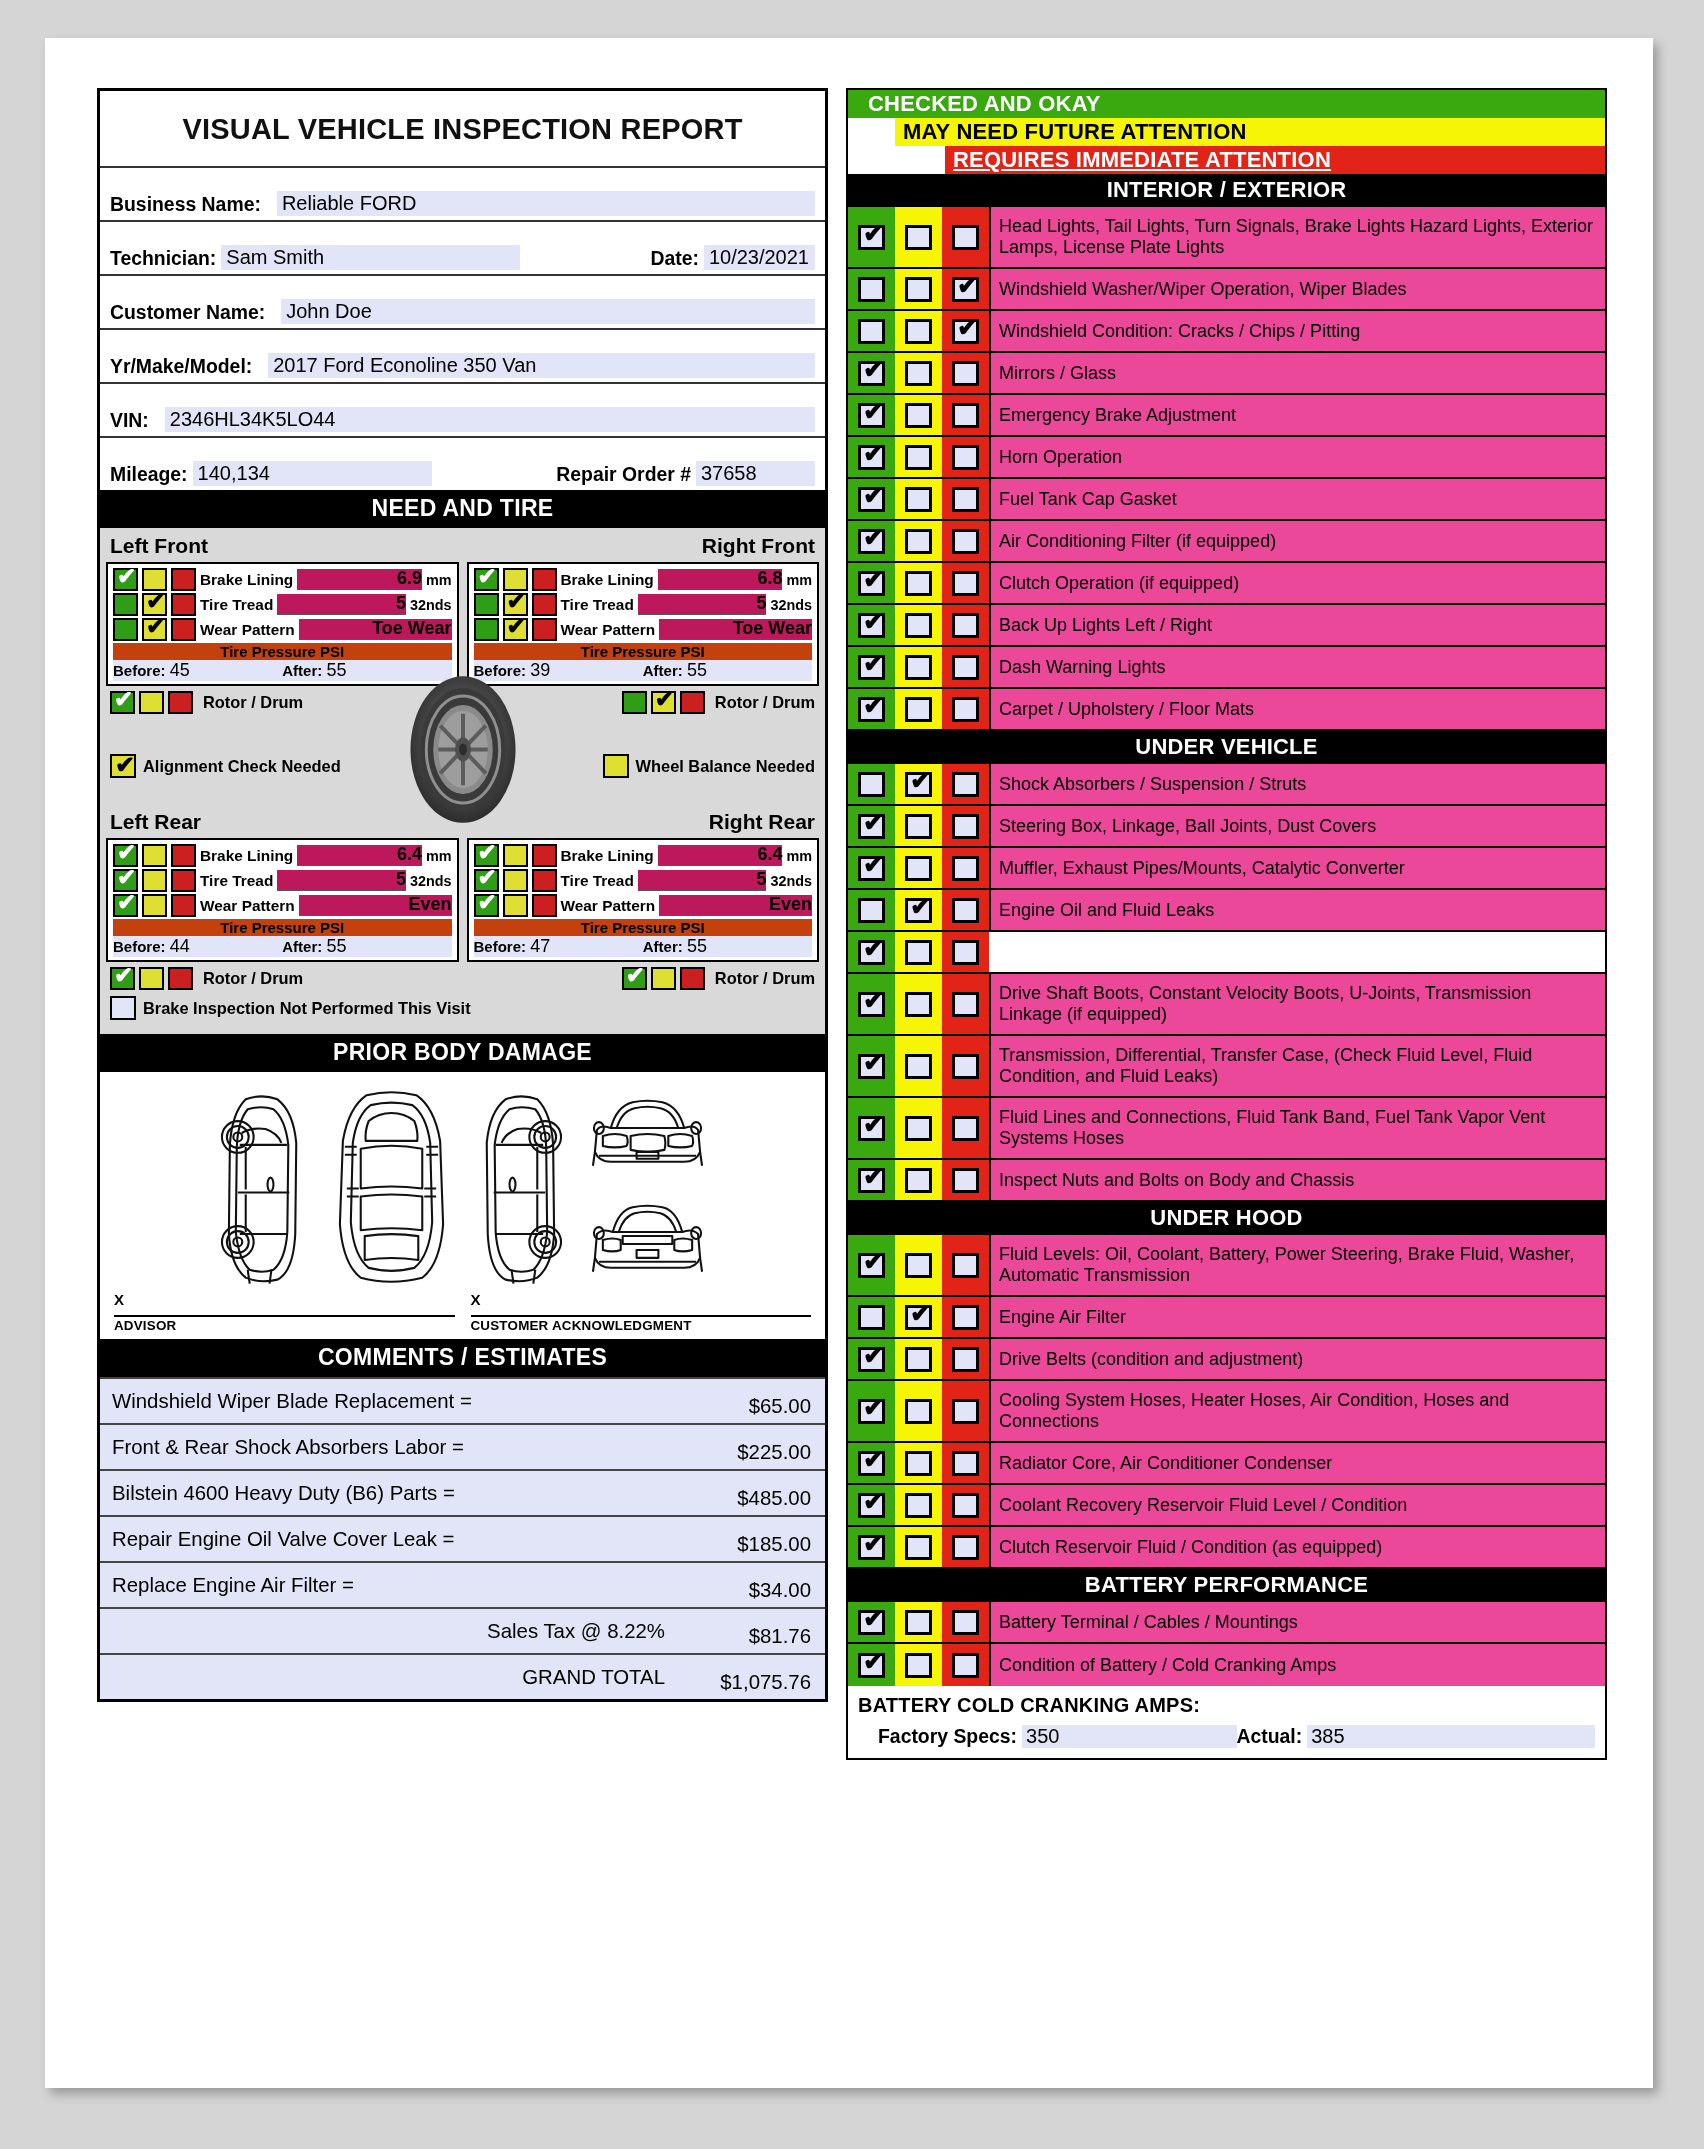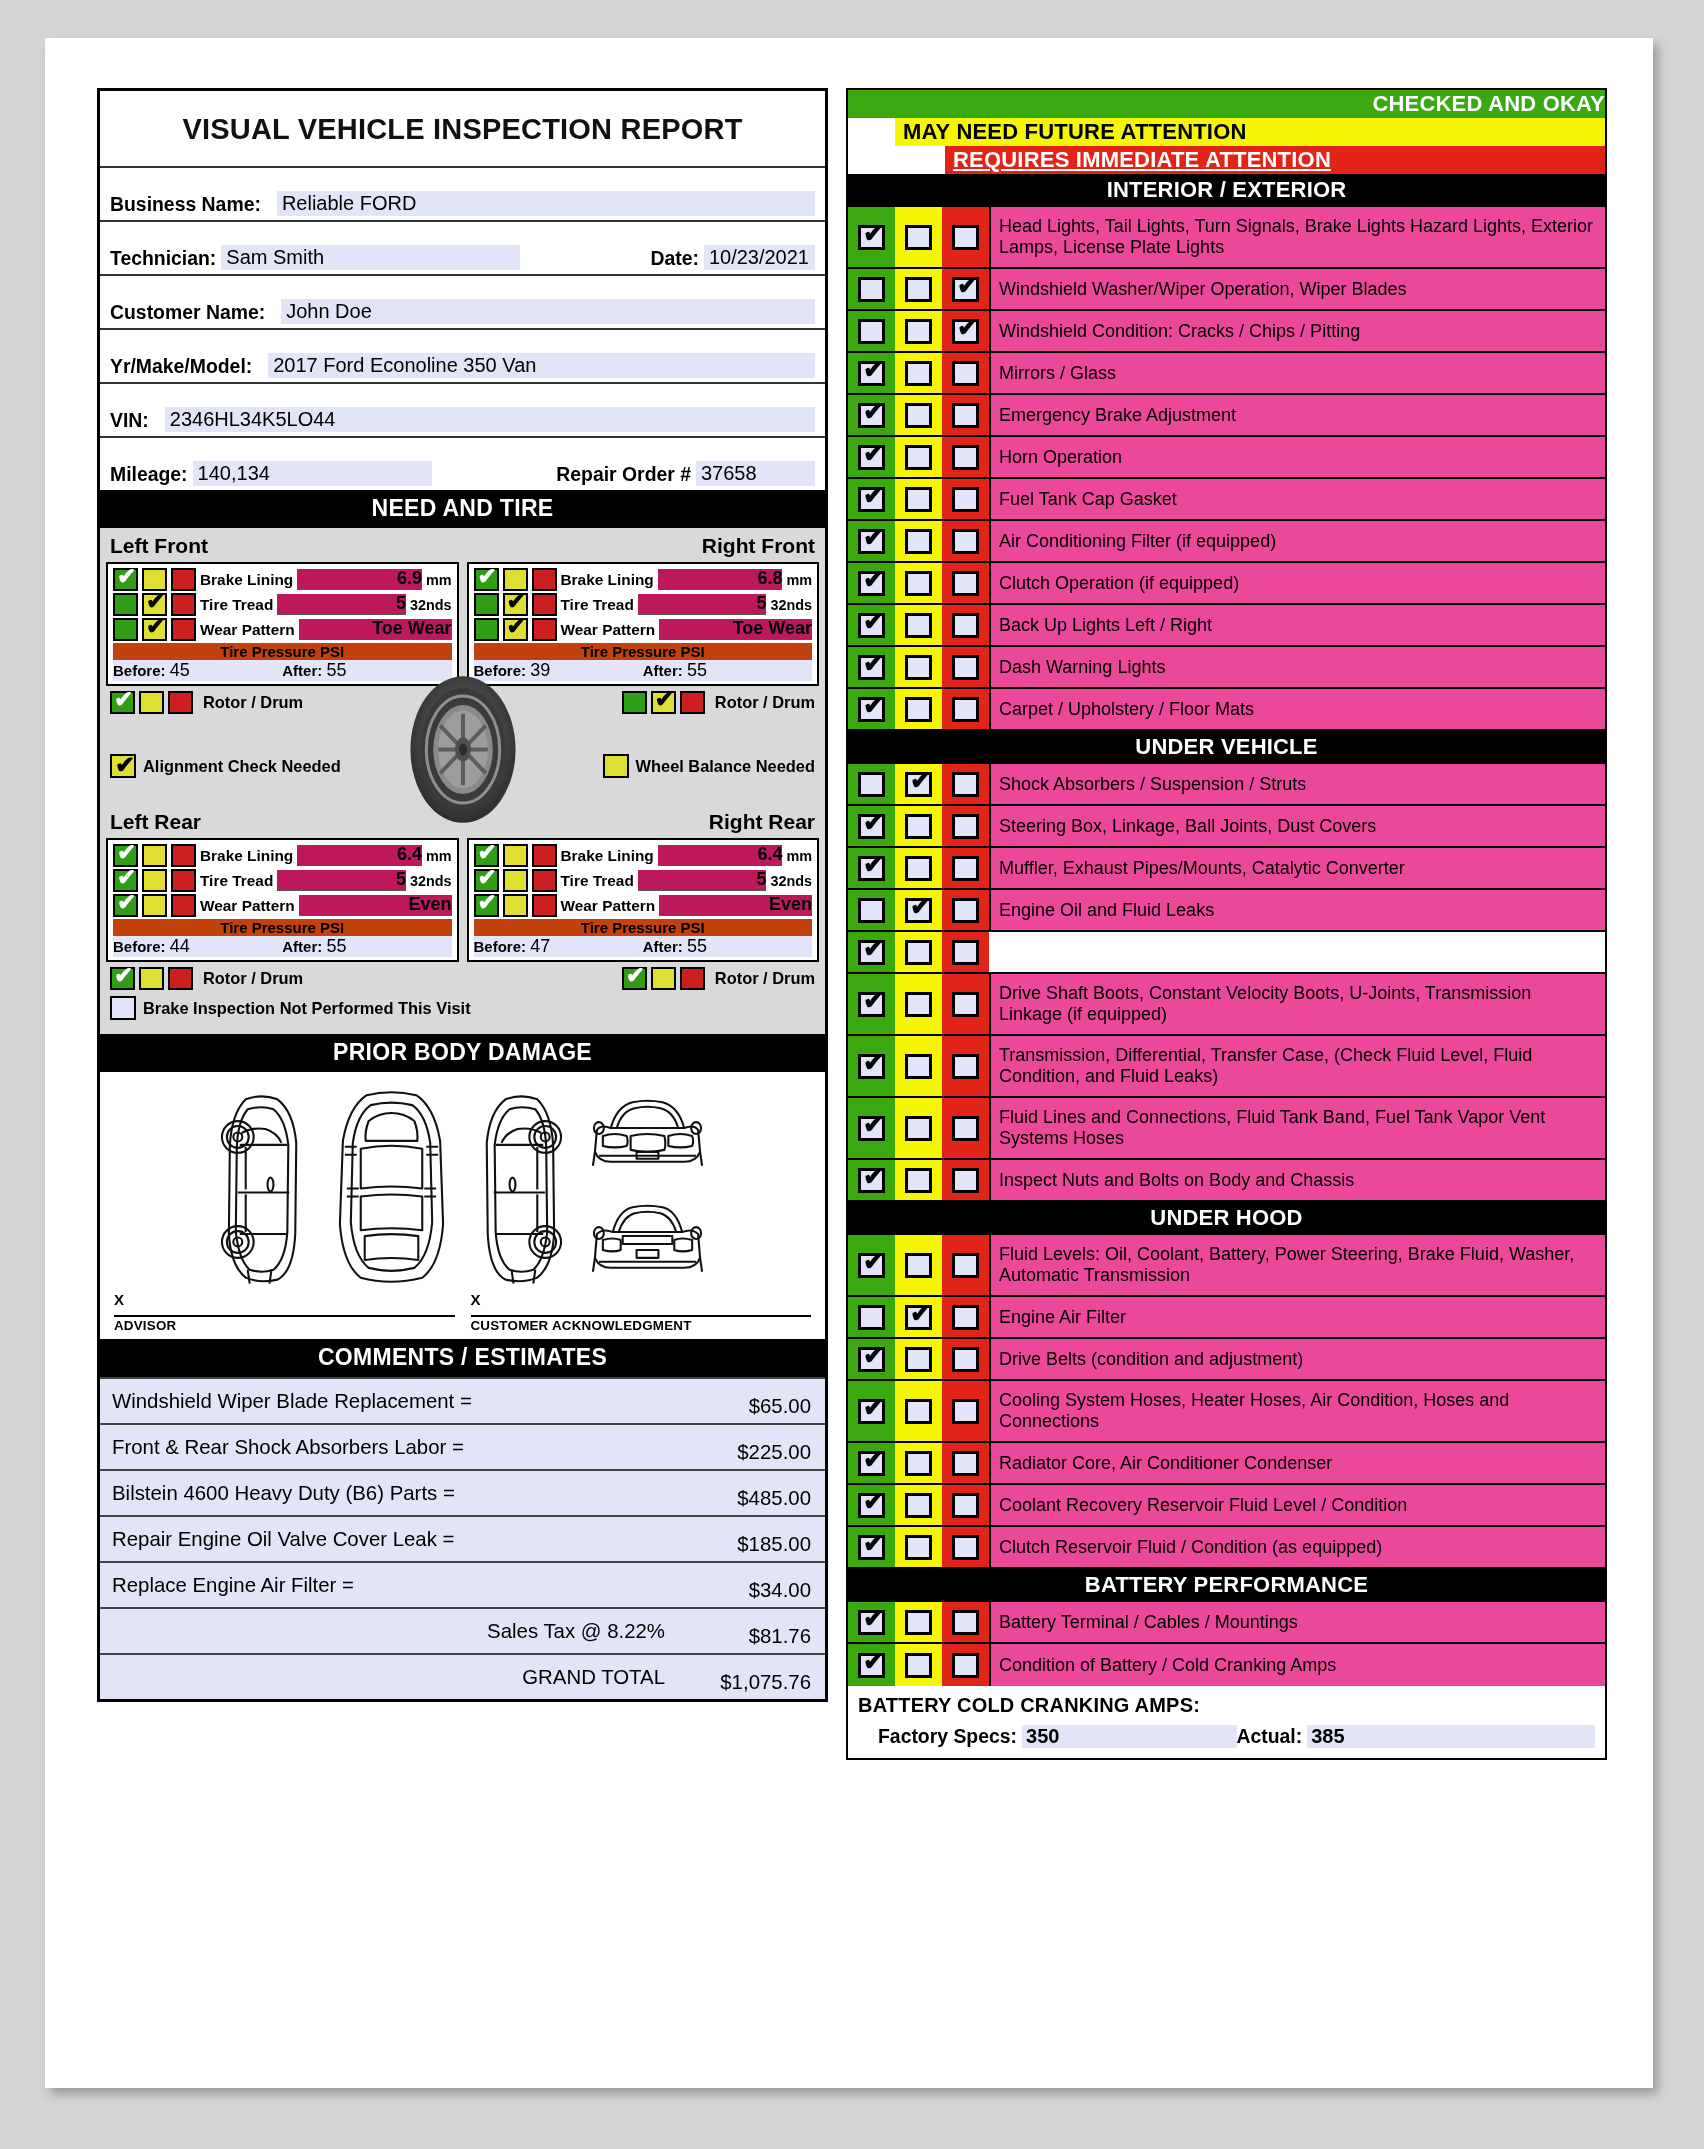--- a/index.html
+++ b/index.html
@@ -112,21 +112,21 @@
   .estname.right { text-align: right; padding-right: 22px; }
   .estamt { font-size: 20.4px; width: 124px; text-align: right; margin-top: 10px; }
 
   
   .rbox { border: 2px solid #000; }
   .legend { position: relative; height: 84px; }
   .lg {
     position: absolute; font-weight: bold; font-size: 22px;
     line-height: 28px; letter-spacing: 0.2px; white-space: nowrap;
   }
-  .lg1 { left: 0; top: 0; width: 100%; height: 28px; background: #3aa80f; color: #fff; padding-left: 20px; text-align: right; }
+  .lg1 { left: 0; top: 0; width: 100%; height: 28px; background: #3aa80f; color: #fff; padding-left: 20px; }
   .lg2 { left: 47px; top: 28px; width: calc(100% - 47px); height: 28px; background: #f5f505; color: #000; padding-left: 8px; }
   .lg3 { left: 97px; top: 56px; width: calc(100% - 97px); height: 28px; background: #e22318; color: #fff; padding-left: 8px; text-decoration: underline; }
   .sechdr {
     background: #000; color: #fff; text-align: center;
     font-weight: bold; font-size: 22px; padding: 3px 0 4px;
     letter-spacing: 0.2px;
   }
   .irow { display: flex; align-items: stretch; border-bottom: 2px solid #000; }
   .irow:last-child { border-bottom: none; }
   .cbcol { width: 47px; flex: none; display: flex; align-items: center; justify-content: center; }
@@ -146,21 +146,21 @@
     font-weight: normal; font-size: 18px; line-height: 1.15;
     padding: 6px 6px 6px 8px; border-left: 2px solid #000;
   }
   .irow.h1 { min-height: 42px; }
   .irow.h2 { min-height: 62px; }
   .ccafoot { background: #fff; padding: 8px 10px 10px; }
   .ccatitle { font-weight: bold; font-size: 20px; letter-spacing: 0.2px; }
   .ccaline { display: flex; padding-top: 8px; padding-left: 20px; }
   .ccacell { flex: 1; display: flex; align-items: baseline; }
   .ccalbl { font-weight: bold; font-size: 19.4px; }
-  .ccaval { font-size: 20px; background: #e2e4f7; flex: 1; margin-left: 5px; padding: 0 4px; font-weight: bold; }
+  .ccaval { font-size: 20px; background: #e2e4f7; flex: 1; margin-left: 5px; padding: 0 4px; }
 </style>
 </head>
 <body>
 
 <div class="page">
 <div class="cols">
 
   <div class="col-left">
     <div class="lbox">
       <div class="title">VISUAL VEHICLE INSPECTION REPORT</div>

